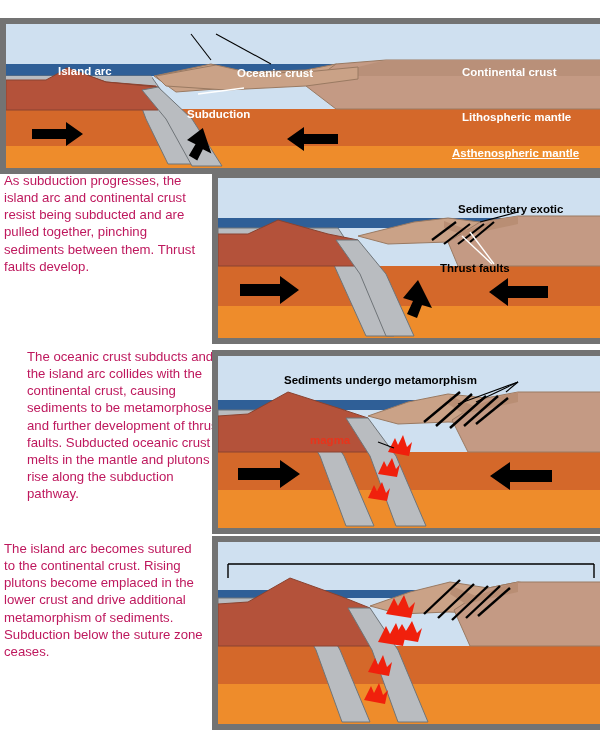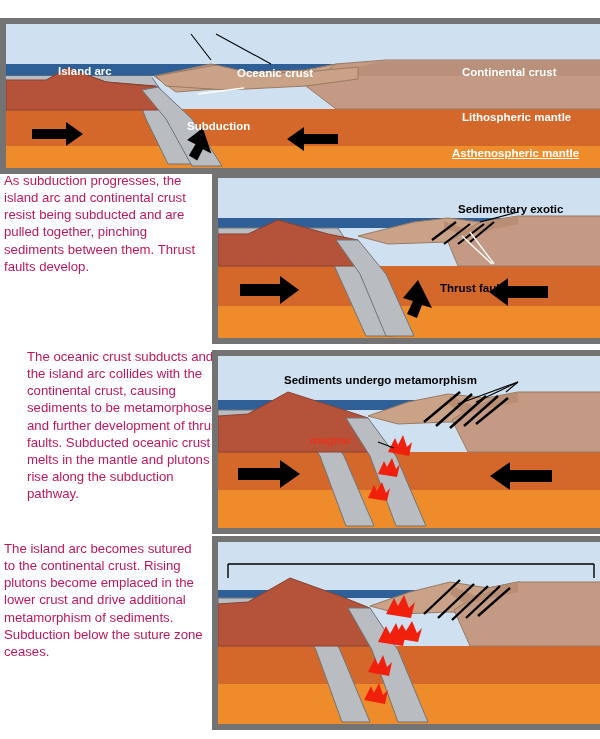--- a/index.html
+++ b/index.html
@@ -62,21 +62,21 @@
 
     <path class="leader" d="M185,10 L205,36"></path>
     <path class="leader" d="M210,10 L265,40"></path>
 
     <path class="leaderw" d="M238,64 L192,70"></path>
   </svg>
 
   <span class="lbl white" style="left:52px;top:41px;">Island arc</span>
   <span class="lbl white" style="left:231px;top:43px;">Oceanic crust</span>
   <span class="lbl white" style="left:456px;top:42px;">Continental crust</span>
-  <span class="lbl white" style="left:181px;top:84px;margin-top:12px;">Subduction</span>
+  <span class="lbl white" style="left:181px;top:84px;">Subduction</span>
   <span class="lbl white" style="left:456px;top:87px;">Lithospheric mantle</span>
   <span class="lbl white" style="left:446px;top:123px;text-decoration:underline;">Asthenospheric mantle</span>
 </div>
 <span class="lbl black" style="left:0;top:0;width:0;height:0;overflow:hidden;"></span>
 
 <div class="caption" style="left:4px;top:172px;width:198px;">As subduction progresses, the island arc and continental crust resist being subducted and are pulled together, pinching sediments between them. Thrust faults develop.</div>
 
 <div class="panel" style="left:212px;top:172px;width:386px;height:160px;">
   <svg width="386" height="160" viewBox="0 0 386 160">
     <rect x="0" y="0" width="386" height="160" fill="#cfe0f0"></rect>
@@ -107,21 +107,21 @@
       <path d="M22,106 h40 v-8 l19,14 -19,14 v-8 h-40 z"></path>
       <path d="M330,108 h-40 v-8 l-19,14 19,14 v-8 h40 z"></path>
       <path d="M200,102 l14,28 -10,-3 -5,13 -10,-4 6,-13 -10,-3 z"></path>
     </g>
 
     <path class="leader" d="M262,44 L300,34"></path>
     <path class="leaderw" d="M244,58 L274,86"></path>
     <path class="leaderw" d="M252,54 L276,86"></path>
   </svg>
   <span class="lbl black" style="left:240px;top:25px;">Sedimentary exotic</span>
-  <span class="lbl black" style="left:222px;top:104px;">Thrust faults</span>
+  <span class="lbl black" style="left:222px;top:84px;">Thrust faults</span>
 </div>
 
 <div class="caption" style="left:4px;top:348px;width:200px;margin-left:23px;">The oceanic crust subducts and the island arc collides with the continental crust, causing sediments to be metamorphosed and further development of thrust faults. Subducted oceanic crust melts in the mantle and plutons rise along the subduction pathway.</div>
 
 <div class="panel" style="left:212px;top:350px;width:386px;height:172px;">
   <svg width="386" height="172" viewBox="0 0 386 172">
     <rect x="0" y="0" width="386" height="172" fill="#cfe0f0"></rect>
     <rect x="0" y="44" width="386" height="10" fill="#2f5f97"></rect>
     <rect x="0" y="134" width="386" height="38" fill="#ee8c2b"></rect>
     <rect x="0" y="96" width="386" height="38" fill="#d4682a"></rect>

